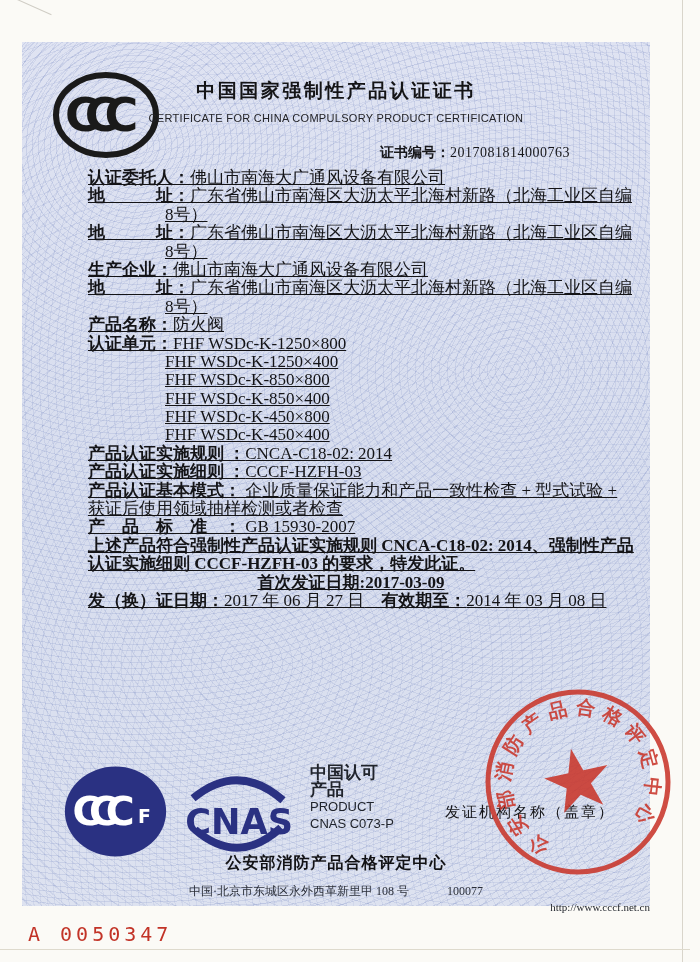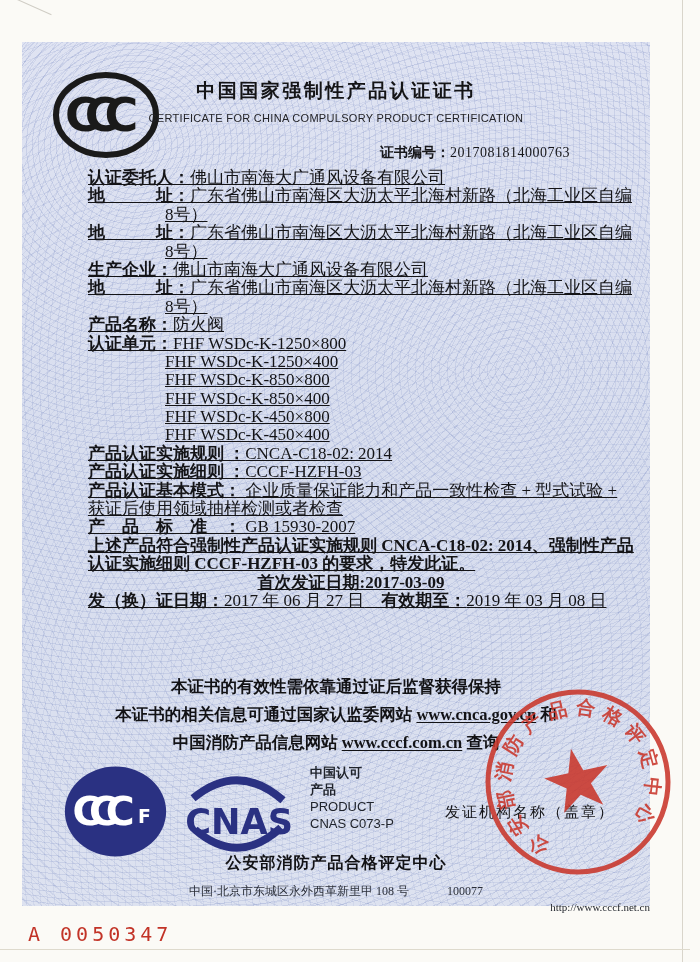--- a/index.html
+++ b/index.html
@@ -70,21 +70,21 @@
   }
   .notice .nline{height:28px;line-height:28px;white-space:pre;}
 
   
   .cccf-logo{position:absolute;left:41px;top:721px;width:105px;height:97px;}
   .cnas-logo{position:absolute;left:156px;top:727px;width:120px;height:88px;}
   .accred{
     position:absolute;left:288px;top:722px;
     font-family:"Liberation Sans", sans-serif;font-size:13px;line-height:17px;color:#20242c;
   }
-  .accred .zh{font-weight:bold;font-size:13px;font-family:"Liberation Serif", serif;}
+  .accred .zh{font-weight:bold;font-size:17px;font-family:"Liberation Serif", serif;}
   .issuer-label{
     position:absolute;left:423px;top:761px;font-size:15px;letter-spacing:2px;
     color:#141417;white-space:pre;z-index:1;
   }
   .stamp{position:absolute;left:458px;top:642px;width:196px;height:196px;z-index:2;opacity:.88;transform:rotate(-12deg);}
   .stamp circle{stroke:var(--stamp-red);}
   .stamp polygon{fill:var(--stamp-red);}
   .stamp text{fill:var(--stamp-red);font-family:"Liberation Serif", serif;font-weight:bold;font-size:19px;letter-spacing:7px;}
 
   
@@ -175,31 +175,23 @@
         <div class="line"><span>获证后使用领域抽样检测或者检查</span></div>
 
         <div class="line"><span class="b">产　品　标　准　：</span><span> GB 15930-2007</span></div>
 
         <div class="line"><span class="b">上述产品符合强制性产品认证实施规则 CNCA-C18-02: 2014、强制性产品</span></div>
 
         <div class="line"><span class="b">认证实施细则 CCCF-HZFH-03 的要求，特发此证。</span></div>
 
         <div class="line center"><span class="b">首次发证日期:2017-03-09</span></div>
 
-        <div class="line"><span class="b">发（换）证日期：</span><span>2017 年 06 月 27 日</span><span class="b">　有效期至：</span><span>2019 年 03 月 08 日</span></div>
+        <div class="line"><span class="b">发（换）证日期：</span><span>2017 年 06 月 27 日</span><span class="b">　有效期至：</span><span>2014 年 03 月 08 日</span></div>
       </div>
 
-    <div class="notice">
-
-        <div class="nline"><span class="b">本证书的有效性需依靠通过证后监督获得保持</span></div>
-
-        <div class="nline"><span class="b">本证书的相关信息可通过国家认监委网站 </span><span class="b u">www.cnca.gov.cn</span><span class="b"> 和</span></div>
-
-        <div class="nline"><span class="b">中国消防产品信息网站 </span><span class="b u">www.cccf.com.cn</span><span class="b"> 查询</span></div>
-      </div>
 
     <svg class="cccf-logo" viewBox="0 0 112 100">
       <ellipse cx="56" cy="50" rx="54" ry="48" fill="#2a3182"></ellipse>
       <text x="10" y="64" font-family="DejaVu Sans, sans-serif" font-weight="bold" font-size="42" letter-spacing="-13" fill="#ffffff">CCC</text>
       <text x="80" y="62" font-family="DejaVu Sans, sans-serif" font-weight="bold" font-size="20" fill="#ffffff">F</text>
     </svg>
 
     <svg class="cnas-logo" viewBox="0 0 120 90">
       <path d="M14,30 Q60,-8 106,32" stroke="#2a3182" stroke-width="8" fill="none"></path>
       <path d="M16,62 Q60,100 104,60" stroke="#2a3182" stroke-width="8" fill="none"></path>

